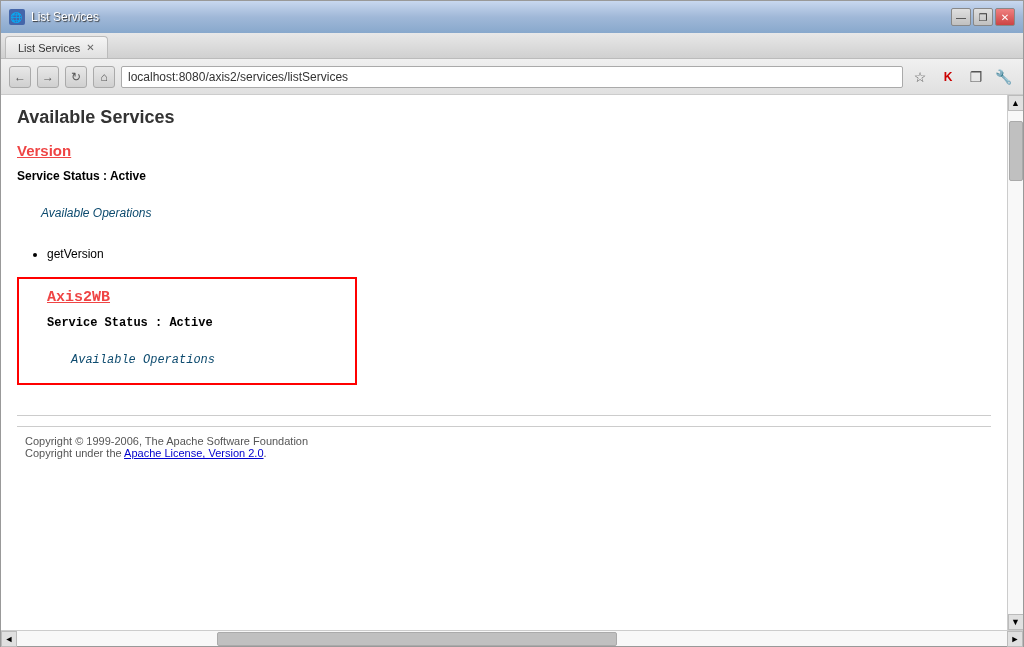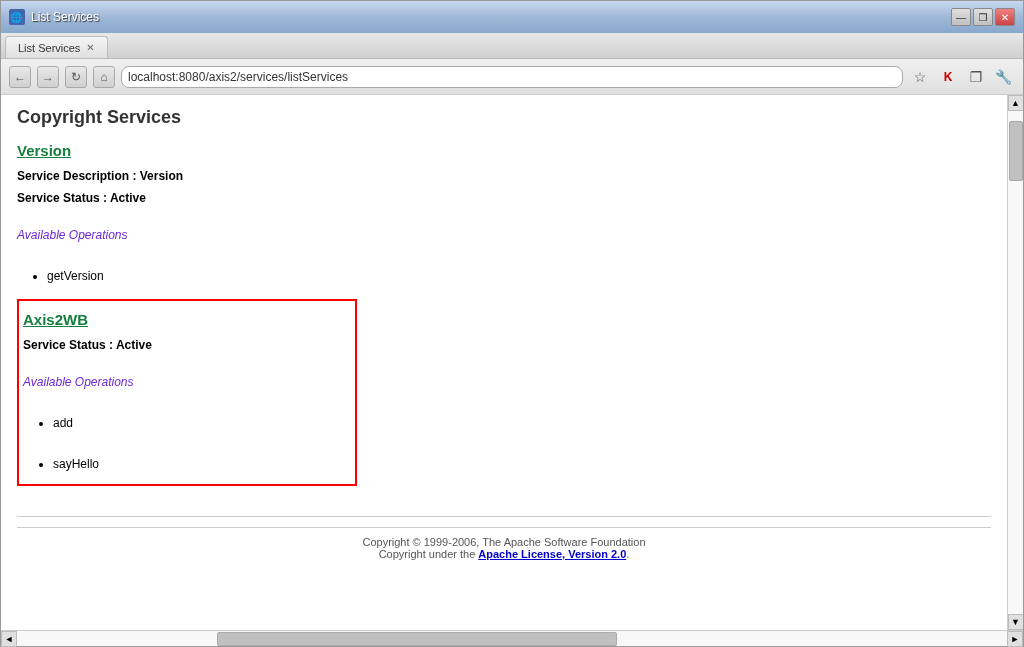--- a/index.html
+++ b/index.html
@@ -109,21 +109,21 @@
       align-items: center;
       justify-content: center;
       font-size: 12px;
       cursor: pointer;
       color: #555;
     }
     .url-input {
       flex: 1;
       height: 22px;
       border: 1px solid #aaa;
-      border-radius: 8px;
+      border-radius: 2px;
       padding: 0 6px;
       font-size: 12px;
       background: white;
       color: #333;
     }
     .addr-right-btn {
       width: 22px;
       height: 22px;
       display: flex;
       align-items: center;
@@ -221,76 +221,76 @@
     }
 
     
     .page-heading {
       font-size: 18px;
       font-weight: bold;
       color: #333;
       margin-bottom: 14px;
     }
     .service-name-link {
-      color: #15803d;
+      color: #ef4444;
       font-size: 15px;
       font-weight: bold;
       text-decoration: underline;
       cursor: pointer;
       display: inline-block;
       margin-bottom: 10px;
     }
     .service-detail {
       font-size: 12px;
       font-weight: bold;
       color: #000;
       margin-bottom: 8px;
     }
     .service-section {
       margin-bottom: 16px;
     }
     .available-ops-label {
       font-style: italic;
       font-size: 12px;
-      color: #6d28d9;
+      color: #0c4a6e;
       margin-bottom: 6px;
+      margin-left: 24px;
     }
     .ops-list {
       list-style: disc;
       margin-left: 30px;
       font-size: 12px;
     }
     .ops-list li {
       margin-bottom: 3px;
       margin-top: 27px;
     }
 
     
     .highlighted-section {
       border: 2px solid red;
-      padding: 10px 4px;
+      padding: 10px 28px;
       display: inline-block;
       min-width: 340px;
       margin-bottom: 20px;
+      font-family: Liberation Mono, monospace;
     }
 
     
     .footer-bar {
-      text-align: center;
       font-size: 11px;
       color: #555;
       padding: 8px;
       border-top: 1px solid #ccc;
       background: white;
     }
     .footer-link {
       color: #0000cc;
       text-decoration: underline;
       cursor: pointer;
-      font-weight: bold;
     }
   </style>
 </head>
 <body>
 
 <div class="window">
 
   <div class="title-bar">
     <div class="title-bar-icon">🌐</div>
     <span class="title-bar-title">List Services</span>
@@ -317,44 +317,39 @@
     <div class="addr-right-btn">☆</div>
     <div class="addr-right-btn" style="font-size:12px;font-weight:bold;color:#cc0000;">K</div>
     <div class="addr-right-btn">❐</div>
     <div class="addr-right-btn">🔧</div>
   </div>
 
   <div class="browser-content">
     <div class="page-content">
 
       
-      <div class="page-heading">Copyright Services</div>
+      <div class="page-heading">Available Services</div>
 
       
       <div class="service-section">
         <a class="service-name-link">Version</a>
-        <div class="service-detail">Service Description : Version</div>
         <div class="service-detail">Service Status : Active</div>
         <br>
         <div class="available-ops-label">Available Operations</div>
         <ul class="ops-list">
           <li>getVersion</li>
         </ul>
       </div>
 
       
       <div class="highlighted-section">
         <a class="service-name-link">Axis2WB</a>
         <div class="service-detail">Service Status : Active</div>
         <br>
         <div class="available-ops-label">Available Operations</div>
-        <ul class="ops-list">
-          <li>add</li>
-          <li>sayHello</li>
-        </ul>
       </div>
 
       
       <hr style="border: none; border-top: 1px solid #ccc; margin: 10px 0;">
       <div class="footer-bar">
         <div>Copyright © 1999-2006, The Apache Software Foundation</div>
         <div>
           <span>Copyright under the </span><a class="footer-link">Apache License, Version 2.0</a><span>.</span>
         </div>
       </div>

